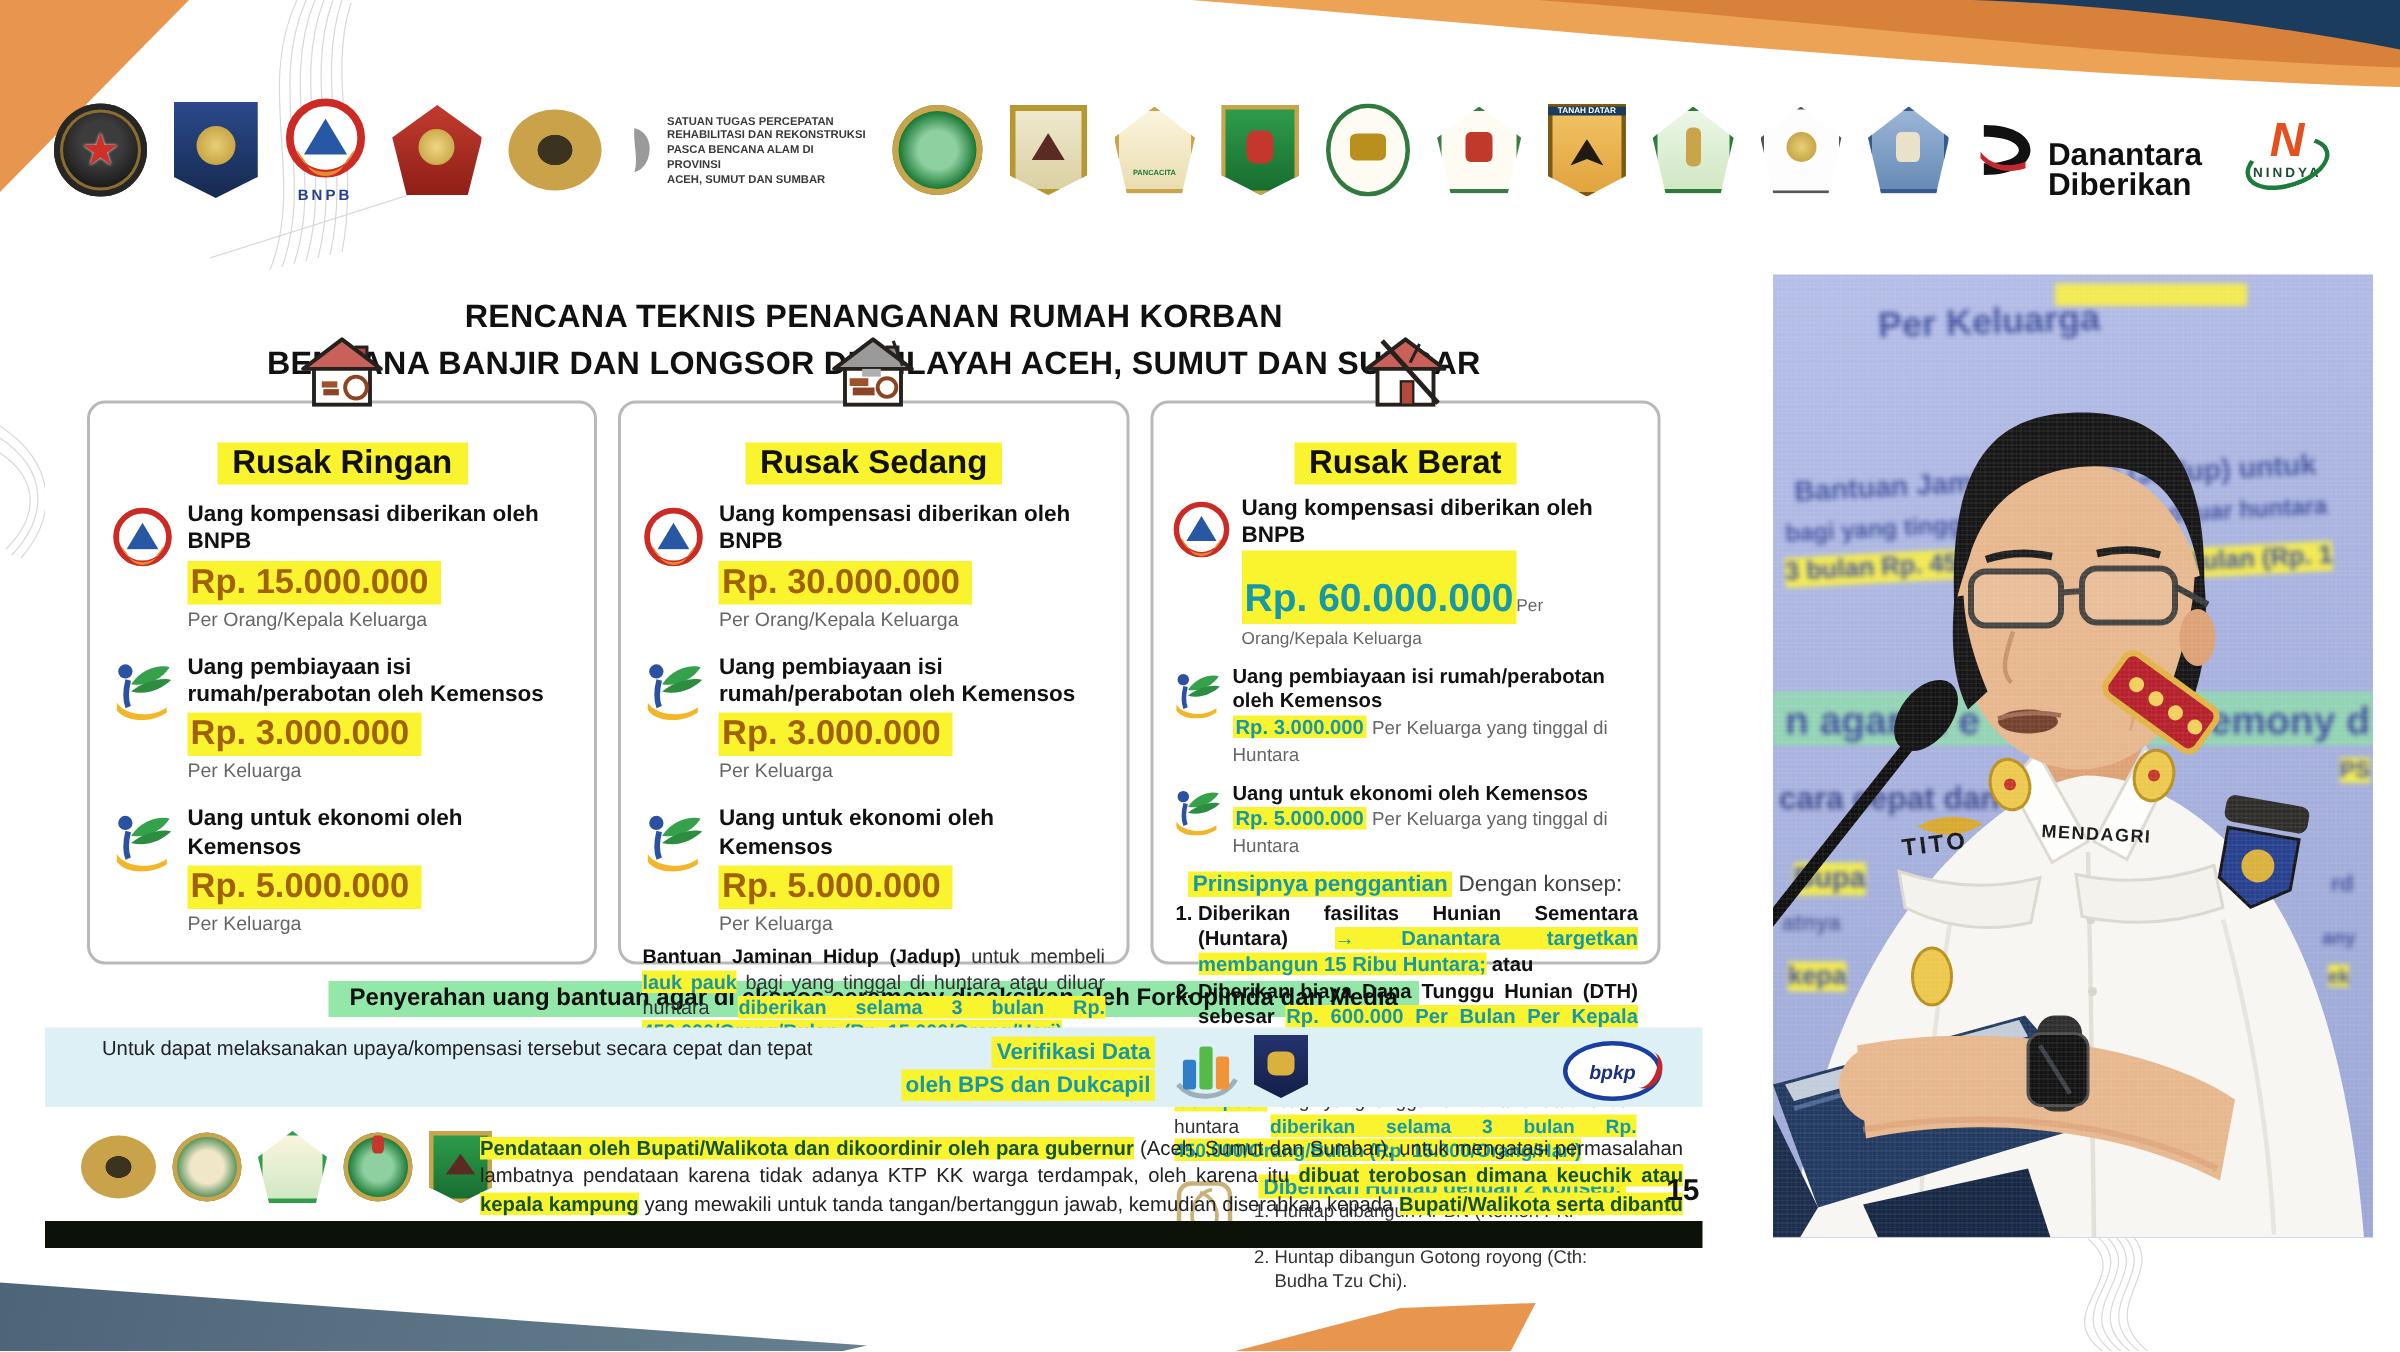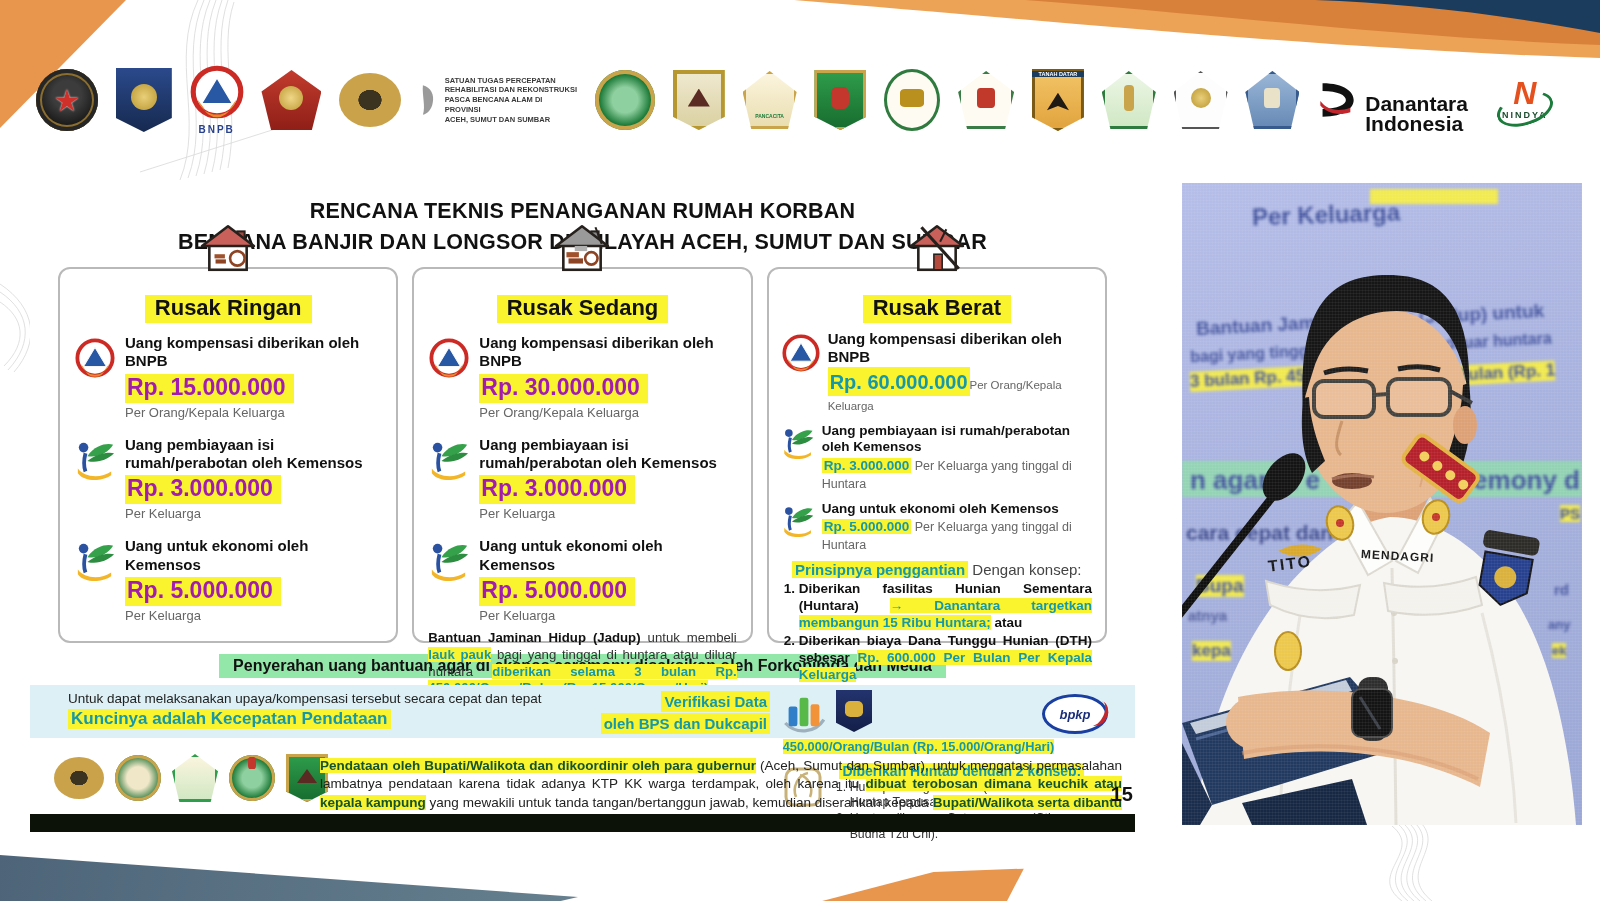--- a/index.html
+++ b/index.html
@@ -42,28 +42,28 @@
                letter-spacing:.2px;line-height:1.42;}
   .cols{display:flex;gap:14px;margin:10px 28px 0;height:376px;}
   .col{flex:1;border:2px solid #b9b9b9;border-radius:12px;position:relative;
        padding:26px 13px 8px;display:flex;flex-direction:column;background:#fff;}
   .house{position:absolute;top:-46px;left:50%;transform:translateX(-50%);}
   .col-head{align-self:center;font-size:22px;font-weight:bold;background:#FAF42F;
             padding:0 10px 2px;margin-bottom:2px;}
   .item{display:flex;gap:10px;margin:9px 2px 7px;align-items:flex-start;}
   .item .ic{flex:0 0 auto;margin-top:4px;}
   .lbl{font-weight:bold;font-size:15px;line-height:1.22;}
-  .amt{display:inline-block;font-size:23px;font-weight:bold;color:#a21caf;background:#FAF42F;
+  .amt{display:inline-block;font-size:23px;font-weight:bold;color:#a16207;background:#FAF42F;
        padding:0 8px 2px 2px;margin-top:3px;}
   .per{font-size:13px;color:#666;margin-top:2px;}
   
   .col3 .item{margin:5px 0 4px;gap:8px;}
   .col3 .lbl{font-size:13.5px;}
-  .amt-big{display:inline-block;font-size:20px;font-weight:bold;color:#1798A6;background:#FAF42F;
-       padding:4px 2px 2px;}
+  .amt-big{display:inline-block;font-size:26px;font-weight:bold;color:#1798A6;background:#FAF42F;
+       padding:16px 2px 2px;}
   .per-in{font-size:11.5px;color:#666;}
   .amt-sm{font-size:13.5px;font-weight:bold;color:#1798A6;background:#FAF42F;padding:0 2px;}
   .per-sm{font-size:12.5px;color:#666;}
   .jadup{font-size:12.8px;text-align:justify;line-height:1.28;color:#333;margin:6px 1px 2px;}
   .jad-b{font-weight:bold;color:#111;}
   .jad-hl{font-weight:bold;color:#1798A6;background:#FAF42F;}
   .jadup2{margin-top:auto;font-size:13.2px;}
   .prinsip{text-align:center;font-size:15px;color:#444;margin:4px 0 1px;}
   .klist{margin:1px 0 0;padding-left:17px;font-size:13.5px;font-weight:bold;text-align:justify;line-height:1.26;}
   .klist li{margin-bottom:1px;}
@@ -198,21 +198,21 @@
   <div class="seal pent" style="width:54px;height:58px;background:linear-gradient(#9db8d8,#6488b4);box-shadow:inset 0 0 0 3px #365b8c;">
       <span class="seal-core" style="width:16px;height:20px;border-radius:20%;background:#e9e2c8;"></span>
     </div>
   <div id="danantara">
     <svg width="40" height="40" viewBox="0 0 36 36">
       <path d="M5,3 C25,3 33,11 33,18 C33,25 25,33 5,33 L5,26 C19,26 26,22 26,18 C26,14 19,10 5,10 Z" fill="#111"></path>
       <path d="M3,19 C9,27 19,29 30,25 L30,29 C18,33 8,29 3,23 Z" fill="#c1272d"></path>
     </svg>
     <div class="t">
       <div>Danantara</div>
-      <div>Indonesia</div>
+      <div>Diberikan</div>
     </div>
   </div>
   <div id="nindya">
     <span class="ring"></span>
     <div class="n">N</div>
     <div class="lbl">NINDYA</div>
   </div>
 </div>
 
 <div id="slide" class="abs">
@@ -396,21 +396,20 @@
         </div>
       </div>
     </div>
   </div>
 
   <div class="gbanner">Penyerahan uang bantuan agar di ekspos ceremony disaksikan oleh Forkopimda dan Media</div>
 
   <div class="strip">
     <div class="strip-left">
       <div class="l1">Untuk dapat melaksanakan upaya/kompensasi tersebut secara cepat dan tepat</div>
-      <div class="l2 tealb hl">Kuncinya adalah Kecepatan Pendataan</div>
     </div>
     <div class="verif">
       <span class="tealb hl">Verifikasi Data</span><br>
       <span class="tealb hl">oleh BPS dan Dukcapil</span>
     </div>
     <svg class="abs" style="left:752px;top:5px;" width="44" height="44" viewBox="0 0 40 40">
       <path d="M3,30 C12,40 30,40 38,27" fill="none" stroke="#9fb0bd" stroke-width="3"></path>
       <rect x="6" y="15" width="8" height="18" rx="2" fill="#2f7ec7"></rect>
       <rect x="16" y="7" width="8" height="26" rx="2" fill="#57b947"></rect>
       <rect x="26" y="13" width="8" height="20" rx="2" fill="#f2933a"></rect>

